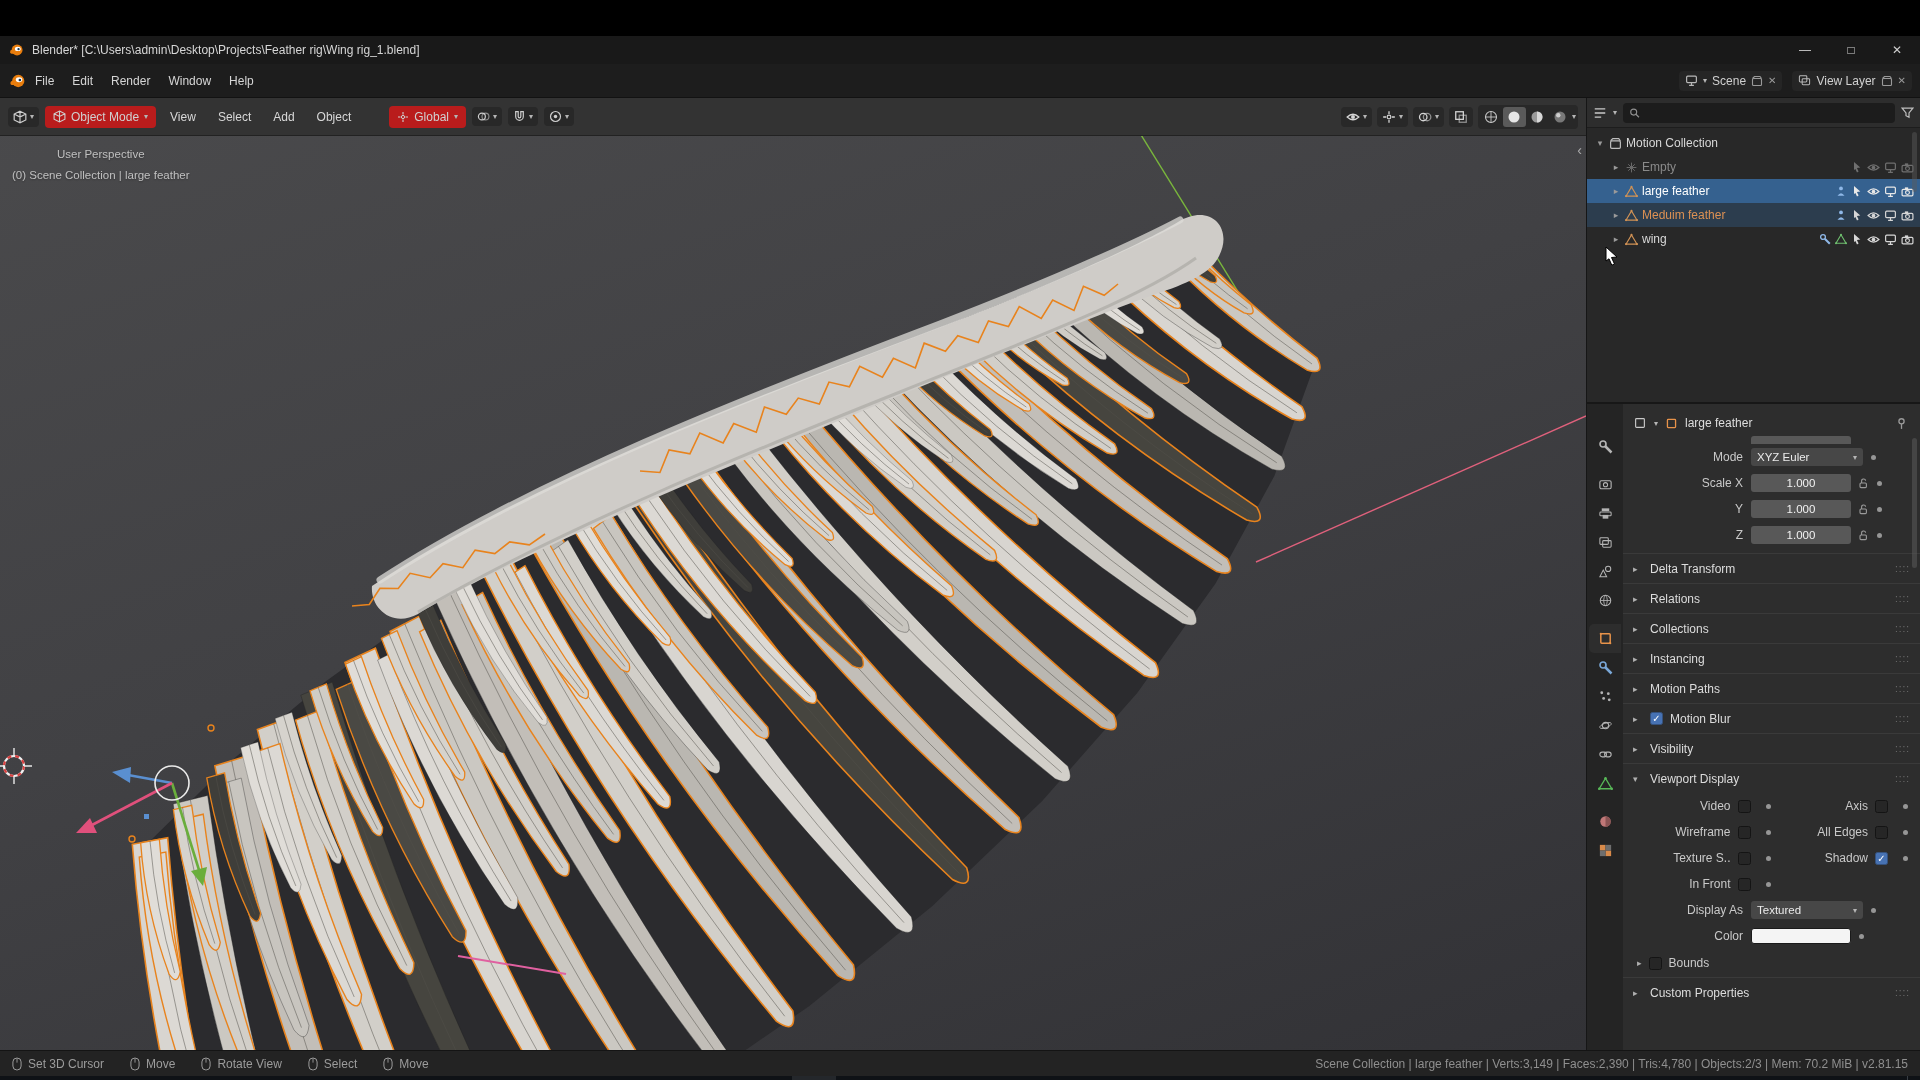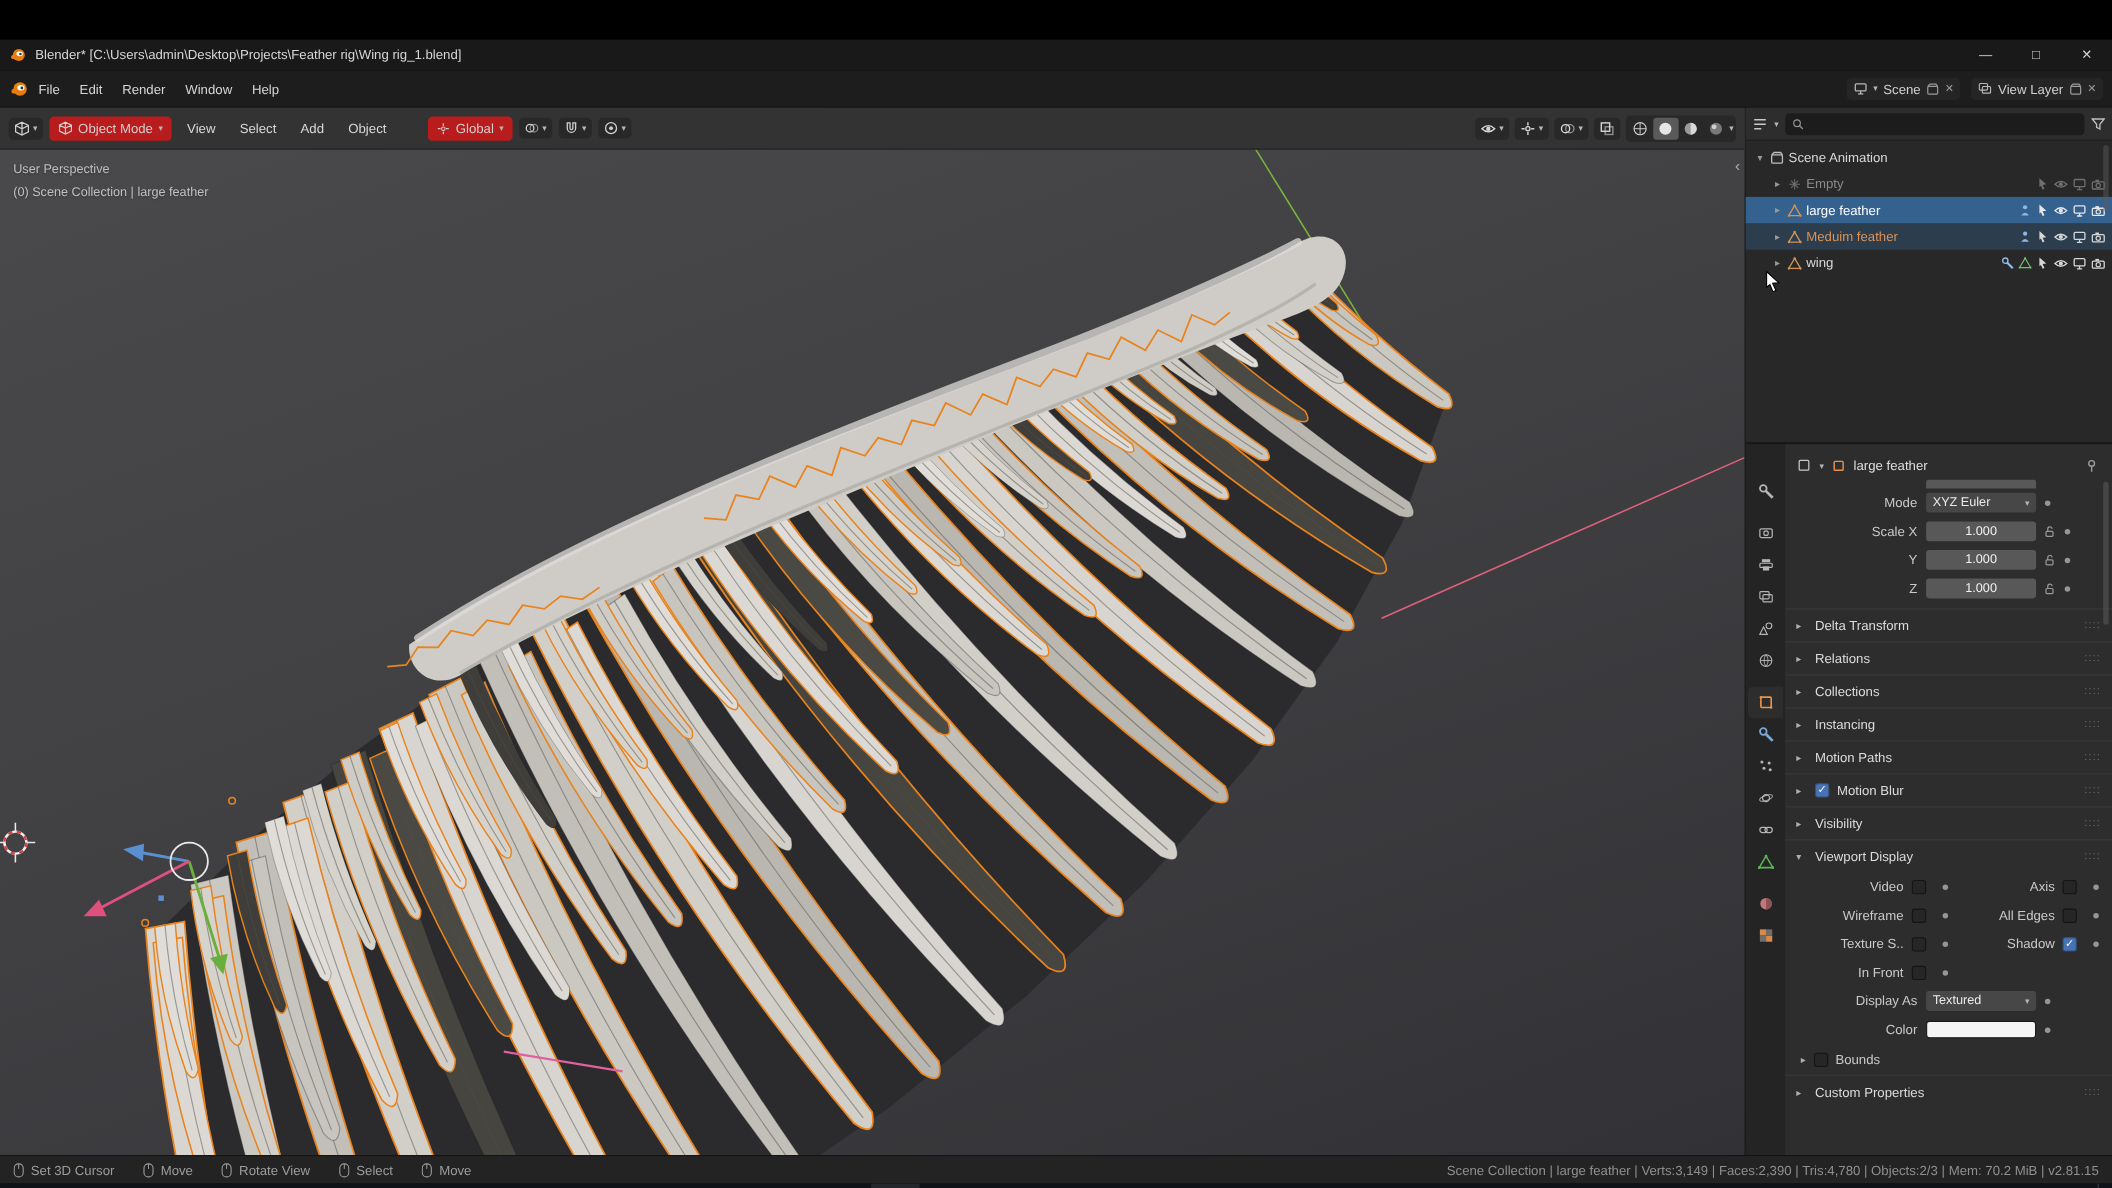--- a/index.html
+++ b/index.html
@@ -34,21 +34,21 @@
   .hmenu { padding:4px 8px; color:#d8d8d8; }
   .vp-center { margin-left:24px; display:flex; align-items:center; gap:6px; }
   .vp-right { margin-left:auto; display:flex; align-items:center; gap:5px; }
   .tglbtn { display:flex; align-items:center; gap:3px; background:#282828; border-radius:4px; padding:3px 5px; }
   .shade-group { display:flex; background:#282828; border-radius:4px; padding:2px; align-items:center; }
   .shade { width:23px; height:20px; display:flex; align-items:center; justify-content:center; border-radius:3px; }
   .shade.active { background:#5a5a5a; }
 
   .vp-canvas { position:absolute; left:0; top:38px; right:0; bottom:0; }
   .vp-canvas svg { width:100%; height:100%; display:block; }
-  .overlay-text { position:absolute; z-index:4; left:12px; top:46px; color:#cdcdcd; opacity:.9; font-size:11.5px; line-height:1.8; pointer-events:none; text-shadow:0 1px 2px rgba(0,0,0,.35); }
+  .overlay-text { position:absolute; z-index:4; left:12px; top:46px; color:#cdcdcd; opacity:.9; font-size:11.5px; line-height:1.8; pointer-events:none; text-shadow:0 1px 2px rgba(0,0,0,.35);text-align:center; }
   .vp-collapse { position:absolute; z-index:4; right:4px; top:44px; color:#cfcfcf; opacity:.75; font-size:14px; }
 
   
   .right-col { width:334px; display:flex; flex-direction:column; background:#2d2d2d; border-left:1px solid #161616; }
 
   .outliner { height:306px; background:#282828; display:flex; flex-direction:column; border-bottom:2px solid #171717; }
   .outl-header { height:30px; background:#2d2d2d; display:flex; align-items:center; gap:6px; padding:0 6px; border-bottom:1px solid #1d1d1d; }
   .search-box { flex:1; display:flex; align-items:center; gap:5px; background:#1c1c1c; border-radius:4px; height:20px; padding:0 6px; }
   .search-box input { background:none; border:none; outline:none; color:#ddd; width:100%; font:inherit; font-size:11px; }
   .outl-body { flex:1; position:relative; padding-top:3px; }
@@ -71,21 +71,21 @@
   .ptab.active { background:#2d2d2d; }
   .pgap { height:9px; }
   .pcontent { flex:1; position:relative; padding:6px 12px 0 10px; overflow:hidden; background:#2d2d2d; }
   .pbread { display:flex; align-items:center; gap:7px; height:26px; }
   .pbread .crumb { color:#dedede; }
   .pbread .pin { margin-left:auto; }
   .sliver { height:8px; overflow:hidden; display:flex; }
   .prow { display:flex; align-items:center; height:26px; }
   .plabel { flex:0 0 110px; text-align:right; margin-right:8px; color:#c9c9c9; }
   .numfield { background:#585858; border-radius:3px; height:18px; line-height:18px; text-align:center; color:#f2f2f2; font-size:11.5px; width:100px; }
-  .dropfield { background:#474747; border-radius:3px; height:18px; display:flex; align-items:center; padding:0 6px; color:#eaeaea; font-size:11.5px; width:100px; }
+  .dropfield { background:#474747; border-radius:3px; height:18px; display:flex; align-items:center; padding:0 6px; color:#eaeaea; font-size:11.5px; width:112px; }
   .dropfield .caret { margin-left:auto; }
   .swatch { width:100px; height:16px; background:#f4f4f4; border-radius:3px; border:1px solid #1a1a1a; }
   .adot { width:5px; height:5px; border-radius:50%; background:#969696; margin-left:8px; flex:none; }
   .lockic { margin-left:6px; }
   .phead { display:flex; align-items:center; height:30px; border-top:1px solid #3a3a3a; margin:0 -12px 0 -10px; padding:0 10px; gap:7px; }
   .phead .tri { color:#b0b0b0; font-size:9px; width:10px; }
   .phead .ptitle { color:#dcdcdc; }
   .phead .dots { margin-left:auto; color:#6f6f6f; font-size:10px; letter-spacing:1px; }
   .checkbox { width:13px; height:13px; background:#262626; border:1px solid #141414; border-radius:2.5px; flex:none; }
   .checkbox.checked { background:#4772b3; border-color:#35527e; color:#fff; font-size:10px; line-height:12px; text-align:center; }
@@ -557,21 +557,21 @@
         <svg class="ic" width="13" height="13" color="#c0c0c0">
             <use href="#i-funnel"></use>
           </svg>
       </div>
       <div class="outl-body">
         <div class="orow">
           <span class="tri">▾</span>
           <svg class="ic" width="13" height="13" color="#bdbdbd">
               <use href="#i-box"></use>
             </svg>
-          <span class="oname">Scene Animation</span>
+          <span class="oname">Motion Collection</span>
         </div>
         <div class="orow">
           <span class="indent"></span>
           <span class="tri">▸</span>
           <svg class="ic dim-ic" width="13" height="13" color="#bdbdbd">
               <use href="#i-axes"></use>
             </svg>
           <span class="oname dim">Empty</span>
           <span class="flex-sp"></span>
           <div class="row-ics dim-ic">

